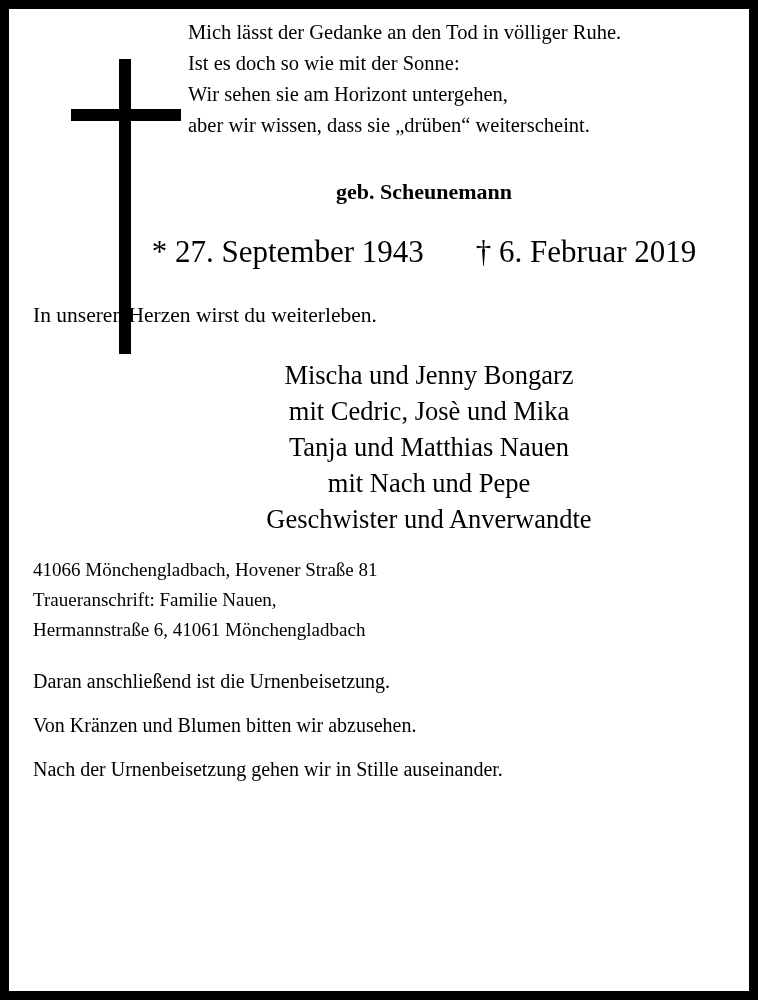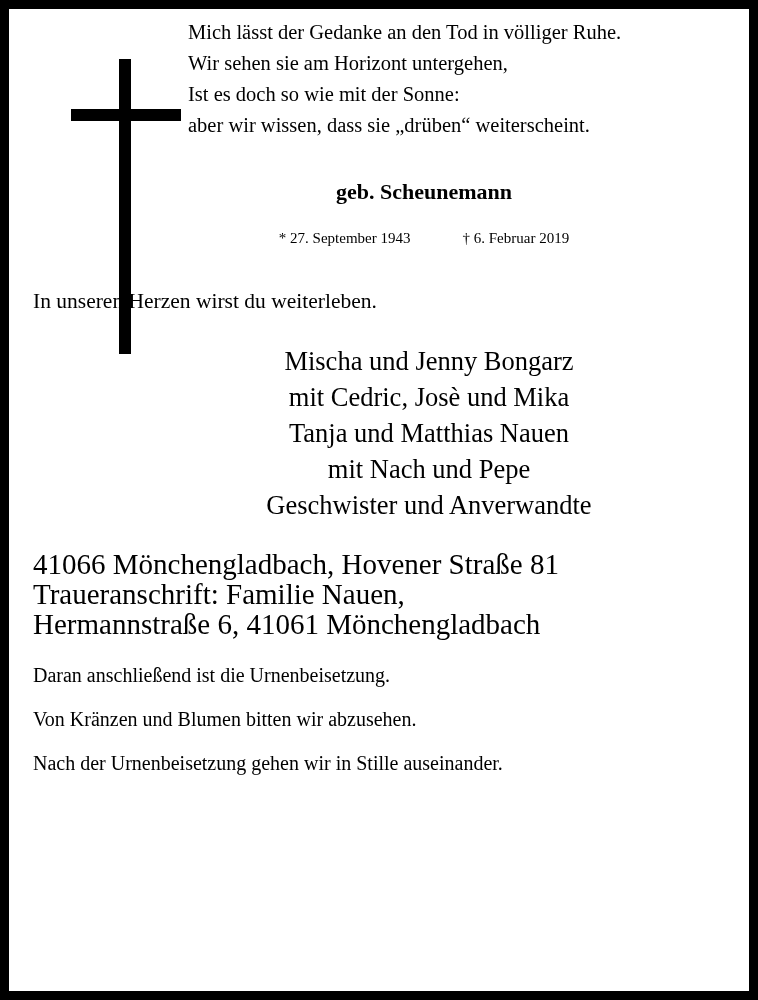--- a/index.html
+++ b/index.html
@@ -76,22 +76,22 @@
     line-height: 52px;
     letter-spacing: 0.5px;
   }
   .maiden {
     font-size: 22px;
     line-height: 30px;
     font-weight: bold;
     margin-top: 6px;
   }
   .dates {
-    margin-top: 16px;
-    font-size: 15px;
+    margin-top: 30px;
+    font-size: 31px;
     line-height: 30px;
   }
   .dates .birth {
     display: inline-block;
   }
   .dates .death {
     display: inline-block;
     margin-left: 52px;
   }
 
@@ -108,22 +108,22 @@
     margin-top: 28px;
     text-align: center;
     padding-left: 100px;
     font-size: 26.5px;
     line-height: 36px;
   }
   .family div { white-space: nowrap; }
 
   
   .address {
-    margin-top: 26px;
-    font-size: 29px;
+    margin-top: 18px;
+    font-size: 19px;
     line-height: 30px;
     text-align: left;
   }
   .address div { white-space: nowrap; }
 
   
   .service {
     margin-top: 22px;
     font-size: 20px;
     line-height: 28px;
@@ -142,22 +142,22 @@
 <div class="obituary">
   <div class="inner">
 
     <div class="cross">
       <div class="vbar"></div>
       <div class="hbar"></div>
     </div>
 
     <div class="verse">
       <div>Mich lässt der Gedanke an den Tod in völliger Ruhe.</div>
+      <div>Ist es doch so wie mit der Sonne:</div>
       <div>Wir sehen sie am Horizont untergehen,</div>
-      <div>Ist es doch so wie mit der Sonne:</div>
       <div>aber wir wissen, dass sie „drüben“ weiterscheint.</div>
     </div>
 
     <div class="name-block">
       <div class="maiden">geb. Scheunemann</div>
       <div class="dates">
         <span class="birth">* 27. September 1943</span><span class="death">† 6. Februar 2019</span>
       </div>
     </div>
 

